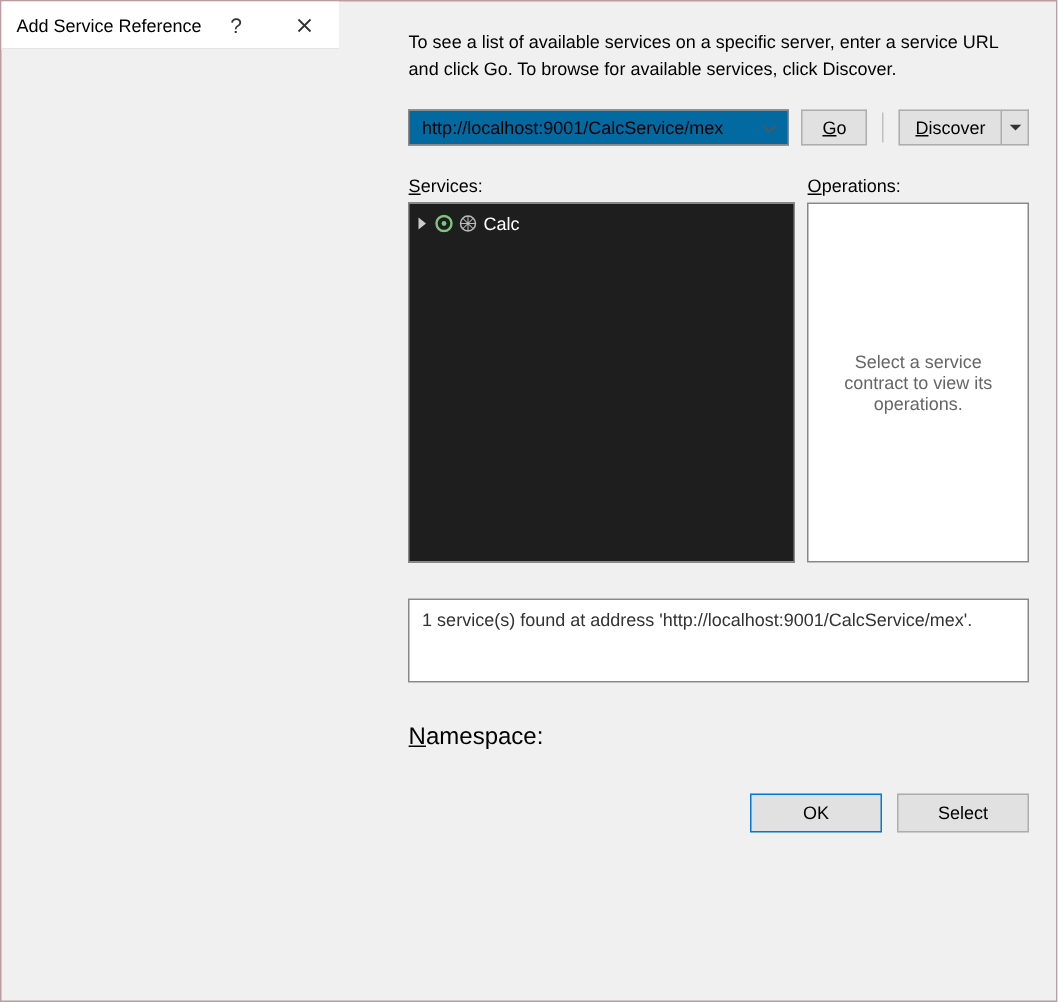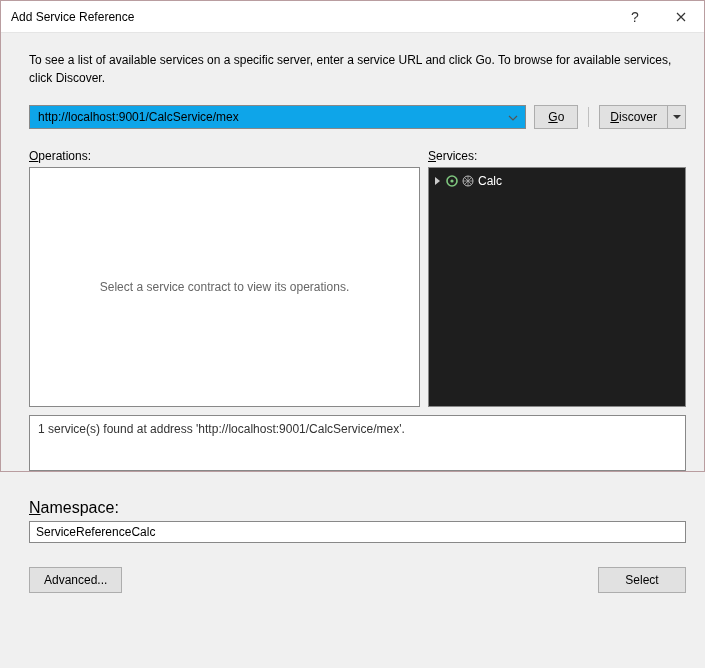--- a/index.html
+++ b/index.html
@@ -8,25 +8,26 @@
     font-family: "Segoe UI", Tahoma, sans-serif;
     font-size: 12px;
     background: #f0f0f0;
     color: #000;
     width: 705px;
     height: 668px;
     overflow: hidden;
   }
   .window {
     width: 705px;
-    height: 472px;
+    height: 668px;
     background: #f0f0f0;
     border: 1px solid #b99da0;
     display: flex;
-    flex-direction: column;
+    flex-direction: row;
+    gap: 18px;
   }
   .titlebar {
     display: flex;
     align-items: center;
     height: 32px;
     padding-left: 10px;
     background: #fff;
     border-bottom: 1px solid #e5e5e5;
   }
   .titlebar .title {
@@ -62,21 +63,21 @@
     display:flex;
     align-items:center;
     gap:8px;
     margin-bottom: 20px;
   }
   .combo {
     flex:1;
     display:flex;
     align-items:center;
     border:1px solid #888;
-    background:#0ea5e9;
+    background:#0369a1;
     height:24px;
     padding: 0 4px 0 6px;
     justify-content: flex-end;
   }
   .combo input {
     flex:1;
     border:none;
     outline:none;
     font: inherit;
     background:transparent;
@@ -164,21 +165,21 @@
     height:240px;
     display:flex;
     align-items:center;
     justify-content:center;
     padding:20px;
     color:#666;
     font-size:12px;
     text-align:center;
   }
   .status {
-    margin-top:8px;
+    margin-top:24px;
     border:1px solid #888;
     background:#fff;
     height:56px;
     padding:6px 8px;
     font-size:12px;
     color:#333;
   }
   .ns-label { margin-top:28px; font-size:16px; margin-bottom:4px; }
   .ns-input {
     width:100%;
@@ -245,26 +246,20 @@
         <div class="discover-main"><span class="udl">D</span>iscover</div>
         <div class="discover-dd">
           <svg width="8" height="5" viewBox="0 0 8 5">
               <path d="M0 0 L4 4 L8 0 Z" fill="#333"></path>
             </svg>
         </div>
       </div>
     </div>
 
     <div class="panels">
-      <div class="panel-col ops-col">
-        <div class="panel-label"><span class="udl">O</span>perations:</div>
-        <div class="ops-box">
-          <span>Select a service contract to view its operations.</span>
-        </div>
-      </div>
       <div class="panel-col services-col">
         <div class="panel-label"><span class="udl">S</span>ervices:</div>
         <div class="services-box">
           <div class="tree-row">
             <span class="tri"></span>
             <span class="svc-icon">
               <svg viewBox="0 0 12 12">
                   <circle cx="6" cy="6" r="5" fill="none" stroke="#7ec67e" stroke-width="1.6"></circle>
                   <circle cx="6" cy="6" r="1.6" fill="#7ec67e"></circle>
                 </svg>
@@ -272,29 +267,34 @@
             <span class="svc-icon">
               <svg viewBox="0 0 12 12">
                   <circle cx="6" cy="6" r="5" fill="none" stroke="#bbb" stroke-width="1"></circle>
                   <path d="M1 6 H11 M6 1 V11 M2.5 2.5 Q6 6 9.5 9.5 M9.5 2.5 Q6 6 2.5 9.5" stroke="#bbb" stroke-width="0.7" fill="none"></path>
                 </svg>
             </span>
             <span>Calc</span>
           </div>
         </div>
       </div>
+      <div class="panel-col ops-col">
+        <div class="panel-label"><span class="udl">O</span>perations:</div>
+        <div class="ops-box">
+          <span>Select a service contract to view its operations.</span>
+        </div>
+      </div>
     </div>
 
     <div class="status">
       <span>1 service(s) found at address 'http://localhost:9001/CalcService/mex'.</span>
     </div>
 
     <div class="ns-label"><span class="udl">N</span>amespace:</div>
-    <input class="ns-input" type="text" value="ServiceReferenceCalc" style="">
 
     <div class="footer">
-      <button class="btn-footer">Advanced...</button>
       <div class="spacer"></div>
+      <button class="btn-footer btn-ok">OK</button>
       <button class="btn-footer">Select</button>
     </div>
 
   </div>
 </div>
 
 </body></html>

